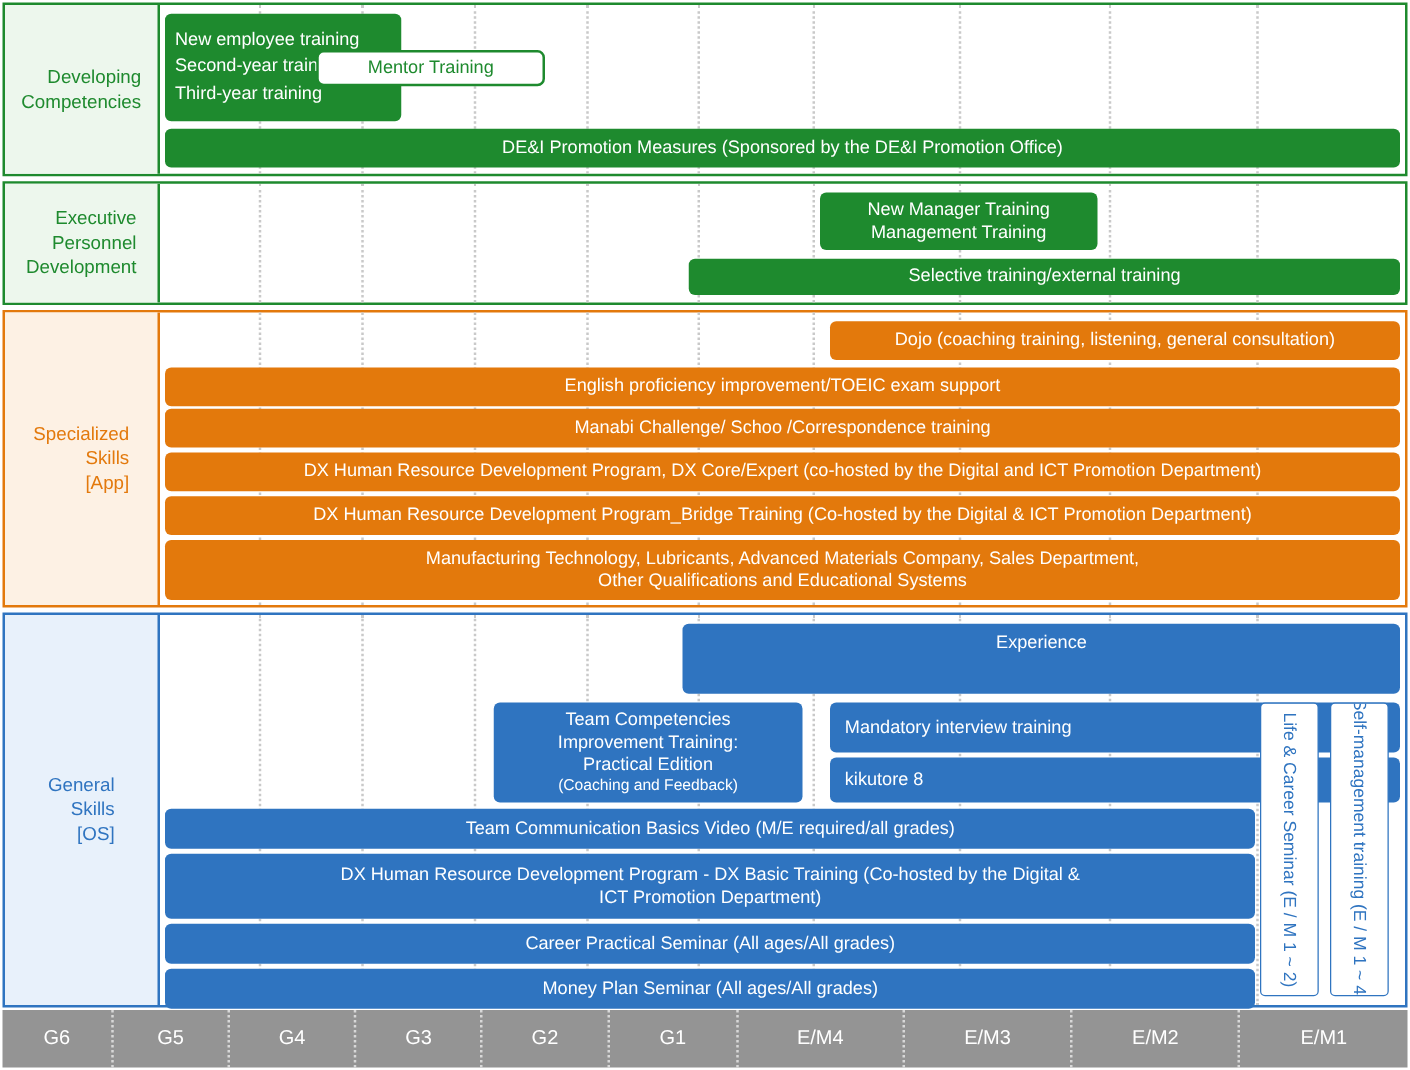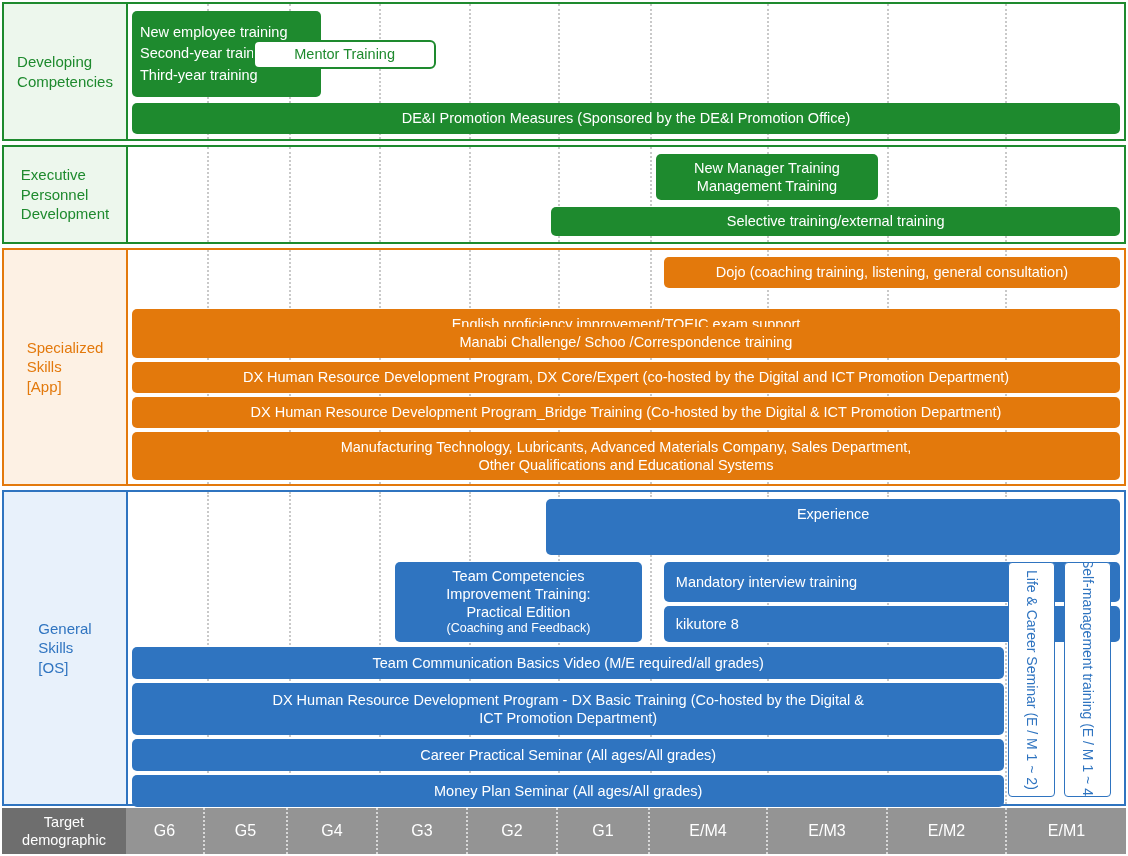--- a/index.html
+++ b/index.html
@@ -14,21 +14,21 @@
   
   .section { position: absolute; left: 2px; right: 2px; display: flex; }
   .sec-dev  { top: 2px;   height: 139px; border: 2px solid #1E8A2E; }
   .sec-exec { top: 145px; height: 99px;  border: 2px solid #1E8A2E; }
   .sec-spec { top: 248px; height: 238px; border: 2px solid #E3790C; }
   .sec-gen  { top: 490px; height: 316px; border: 2px solid #2F74C0; }
 
   .sec-label {
     width: 124px; flex: 0 0 124px;
     display: flex; align-items: center; justify-content: center;
-    text-align: left; font-size: 15px; line-height: 1.3;
+    text-align: right; font-size: 15px; line-height: 1.3;
   }
   .sec-dev  .sec-label { background:#EDF7ED; color:#1E8A2E; border-right:2px solid #1E8A2E; }
   .sec-exec .sec-label { background:#EDF7ED; color:#1E8A2E; border-right:2px solid #1E8A2E; }
   .sec-spec .sec-label { background:#FDF1E4; color:#E3790C; border-right:2px solid #E3790C; }
   .sec-gen  .sec-label { background:#E8F1FB; color:#2F74C0; border-right:2px solid #2F74C0; }
 
   .sec-body { position: relative; flex: 1 1 auto; }
 
   
   .gridline {
@@ -192,21 +192,21 @@
       <div class="gridline" style="left:43.2%"></div>
       <div class="gridline" style="left:52.4%"></div>
       <div class="gridline" style="left:64.2%"></div>
       <div class="gridline" style="left:76.2%"></div>
       <div class="gridline" style="left:88.1%"></div>
 
       <div class="bar orange" style="left:53.8%; top:7px; width:45.8%; height:31px;">
         <span>Dojo (coaching training, listening, general consultation)</span>
       </div>
 
-      <div class="bar orange" style="left:0.4%; top:59px; width:99.2%; height:31px;">
+      <div class="bar orange" style="left:0.4%; top:44px; width:99.2%; height:31px;">
         <span>English proficiency improvement/TOEIC exam support</span>
       </div>
 
       <div class="bar orange" style="left:0.4%; top:77px; width:99.2%; height:31px;">
         <span>Manabi Challenge/ Schoo /Correspondence training</span>
       </div>
 
       <div class="bar orange" style="left:0.4%; top:112px; width:99.2%; height:31px;">
         <span>DX Human Resource Development Program, DX Core/Expert (co-hosted by the Digital and ICT Promotion Department)</span>
       </div>
@@ -280,26 +280,20 @@
         <span>Career Practical Seminar (All ages/All grades)</span>
       </div>
 
       <div class="bar blue" style="left:0.4%; top:283px; width:87.6%; height:32px;">
         <span>Money Plan Seminar (All ages/All grades)</span>
       </div>
     </div>
   </div>
 
   <div class="footer">
-    <div class="footer-label">
-      <div>
-        <div>Target</div>
-        <div>demographic</div>
-      </div>
-    </div>
     <div class="footer-cols">
       <div class="footer-col" style="flex:0 0 7.9%">G6</div>
       <div class="footer-col" style="flex:0 0 8.3%">G5</div>
       <div class="footer-col" style="flex:0 0 9.0%">G4</div>
       <div class="footer-col" style="flex:0 0 9.0%">G3</div>
       <div class="footer-col" style="flex:0 0 9.0%">G2</div>
       <div class="footer-col" style="flex:0 0 9.2%">G1</div>
       <div class="footer-col" style="flex:0 0 11.8%">E/M4</div>
       <div class="footer-col" style="flex:0 0 12.0%">E/M3</div>
       <div class="footer-col" style="flex:0 0 11.9%">E/M2</div>

